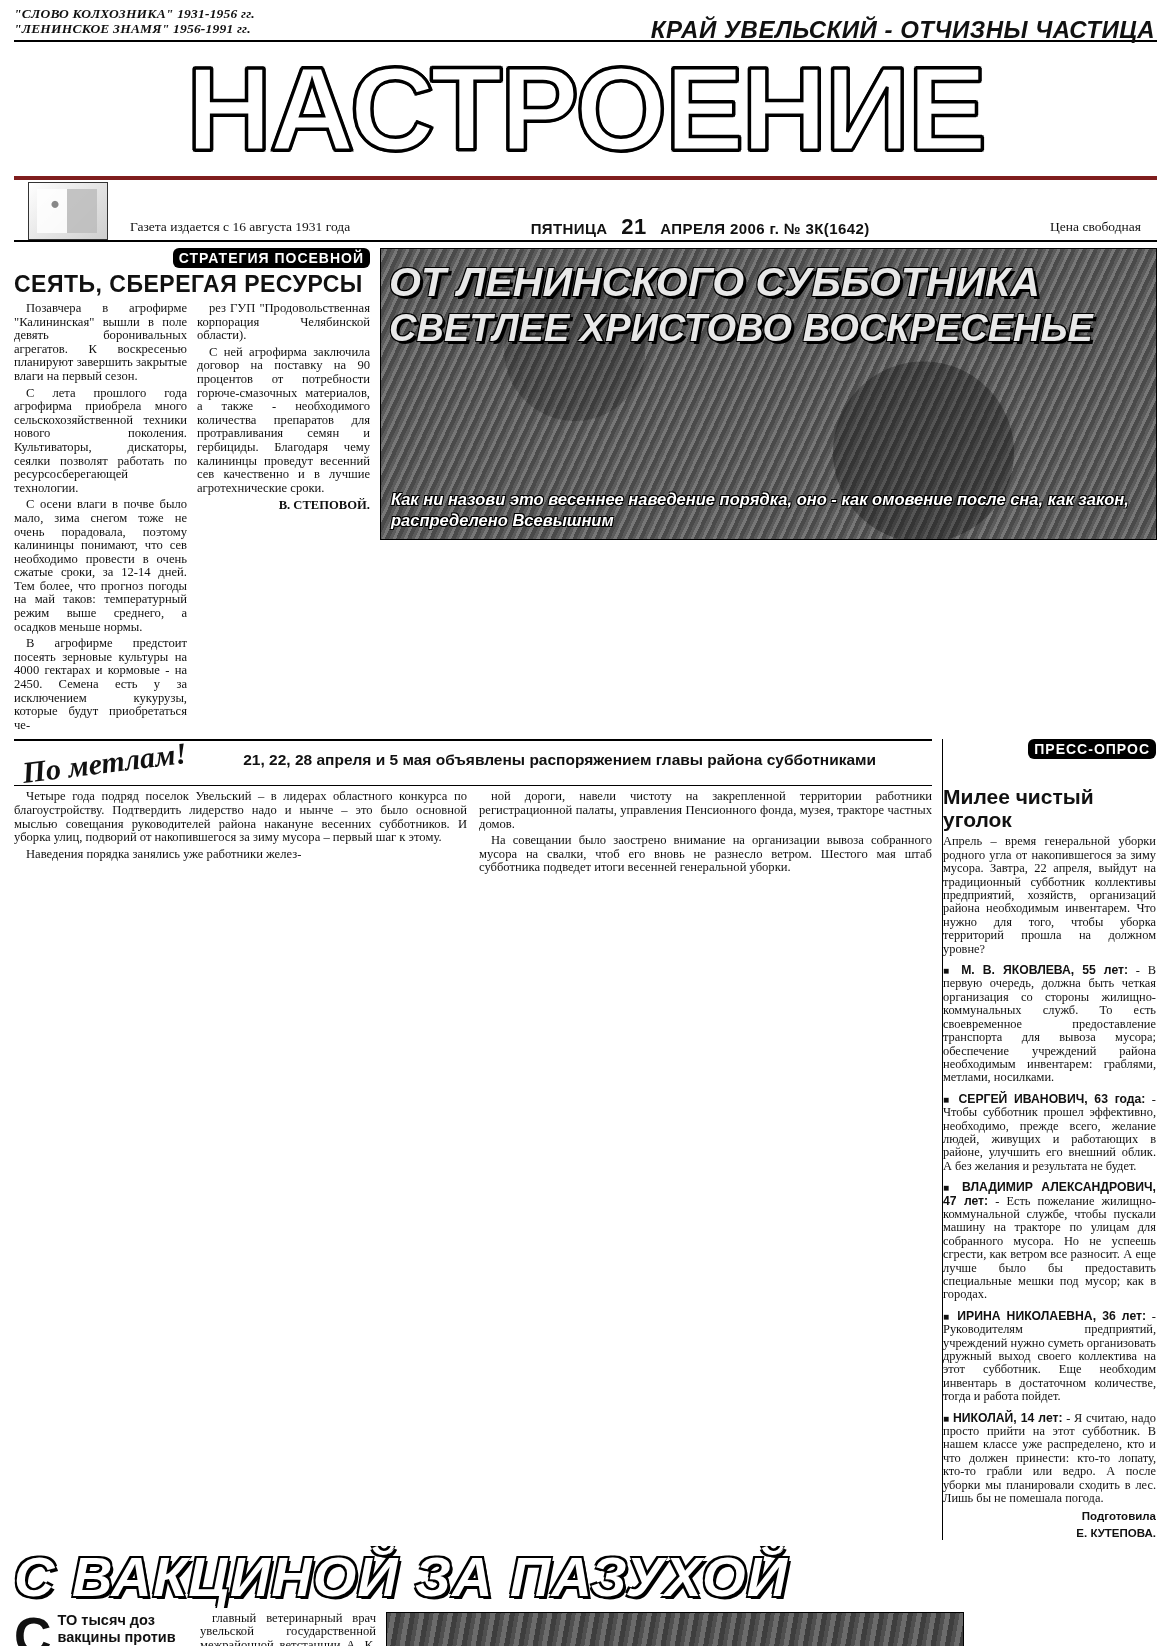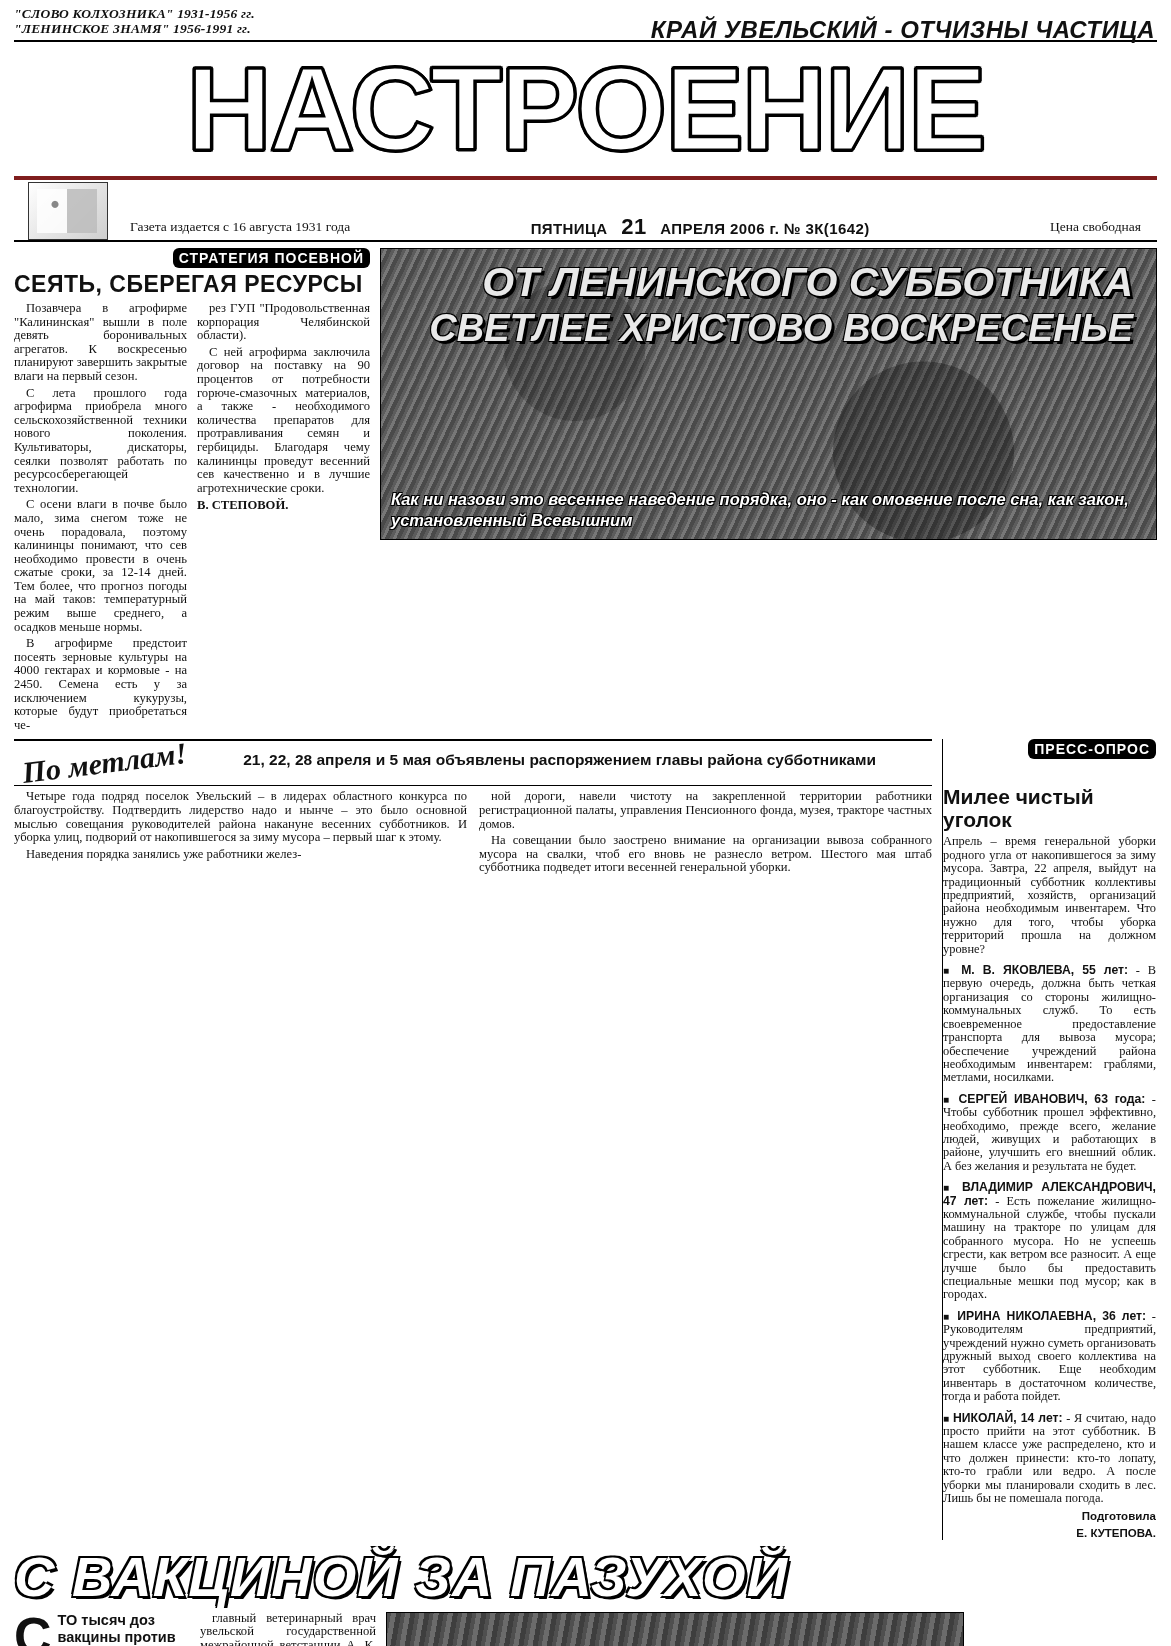--- a/index.html
+++ b/index.html
@@ -27,37 +27,37 @@
   .crest:after{content:"";position:absolute;left:8px;top:6px;width:60px;height:44px;
      background:radial-gradient(circle at 30% 35%, #777 0 3px, transparent 4px),
                 linear-gradient(90deg,#fff 0 50%,#bdbdbd 50% 100%);opacity:.85;}
   .infobar .line{flex:1;display:flex;align-items:center;justify-content:space-between;padding:0 16px 0 22px;font-family:"Liberation Serif",serif;font-size:13.5px;}
   .infobar .date{font-family:"Liberation Sans",sans-serif;font-weight:bold;font-size:15px;letter-spacing:.4px;}
   .infobar .date .big{font-size:22px;}
   .infobar .price{font-size:13.5px;}
   .kicker{background:#000;color:#fff;font-family:"Liberation Sans",sans-serif;font-weight:bold;font-size:14px;letter-spacing:1px;padding:2px 6px;display:inline-block;border-radius:6px;}
   .hl{font-family:"Liberation Sans",sans-serif;font-weight:bold;font-size:23px;letter-spacing:.5px;}
   p{margin:0 0 3px 0;text-align:justify;font-size:12.6px;line-height:13.6px;text-indent:12px;}
-  .sig{text-align:left;font-weight:bold;font-size:12.6px;margin-top:3px;text-indent:0;}
+  .sig{text-align:right;font-weight:bold;font-size:12.6px;margin-top:3px;text-indent:0;}
 
   
   .sec1{display:flex;padding:6px 14px 0 14px;gap:10px;}
   .sec1-left{width:356px;flex:0 0 auto;}
   .sec1-left .cols{display:flex;gap:10px;margin-top:4px;}
   .sec1-left .cols > div{width:173px;}
   .sec1-right{flex:1;position:relative;}
 
   .photo{position:relative;background:
      repeating-linear-gradient(115deg,#5c5c5c 0 3px,#777 3px 6px,#4a4a4a 6px 10px),
      radial-gradient(circle at 25% 35%,#cfcfcf 0 70px,transparent 71px),
      radial-gradient(circle at 70% 70%,#b5b5b5 0 90px,transparent 91px);
      background-blend-mode:multiply;overflow:hidden;border:1px solid #000;}
   .photo-title{position:absolute;left:8px;top:10px;width:96%;}
   .tline{font-family:"Liberation Sans",sans-serif;font-weight:bold;font-style:italic;font-size:41px;line-height:46px;color:#e8e8e8;
-     text-shadow:3px 3px 0 #000,-1px -1px 0 #000,1px -1px 0 #000,-1px 1px 0 #000;letter-spacing:0px;white-space:nowrap;text-align:right;}
+     text-shadow:3px 3px 0 #000,-1px -1px 0 #000,1px -1px 0 #000,-1px 1px 0 #000;letter-spacing:0px;white-space:nowrap;}
   .tsub{position:absolute;left:10px;bottom:8px;width:96%;font-family:"Liberation Sans",sans-serif;font-weight:bold;font-style:italic;font-size:16.5px;line-height:21px;color:#fff;text-shadow:1px 1px 0 #000,-1px -1px 0 #000,1px -1px 0 #000,-1px 1px 0 #000;}
 
   
   .sec2{display:flex;padding:4px 14px 0 14px;gap:10px;}
   .sec2-main{width:918px;flex:0 0 auto;border-top:2px solid #000;padding-top:3px;}
   .broom{font-family:"Liberation Serif",serif;font-style:italic;font-weight:bold;font-size:30px;transform:rotate(-7deg);display:inline-block;margin:2px 0 0 8px;}
   .sec2-head{display:flex;align-items:flex-start;}
   .sec2-headtext{font-family:"Liberation Sans",sans-serif;font-weight:bold;font-size:15.5px;line-height:19px;text-align:center;flex:1;padding-top:6px;}
   .sec2-cols{display:flex;gap:12px;margin-top:5px;border-top:1px solid #000;padding-top:4px;}
   .sec2-cols > div{width:50%;}
@@ -138,21 +138,21 @@
         </div>
       </div>
     </div>
 
     <div class="sec1-right">
       <div class="photo" style="height:290px;">
         <div class="photo-title">
           <div class="tline">ОТ ЛЕНИНСКОГО СУББОТНИКА</div>
           <div class="tline" style="font-size:38px;">СВЕТЛЕЕ ХРИСТОВО ВОСКРЕСЕНЬЕ</div>
         </div>
-        <div class="tsub">Как ни назови это весеннее наведение порядка, оно - как омовение после сна, как закон, установленный Всевышним</div>
+        <div class="tsub">Как ни назови это весеннее наведение порядка, оно - как омовение после сна, как закон, распределено Всевышним</div>
       </div>
     </div>
   </div>
 
   <div class="sec2">
     <div class="sec2-main">
       <div class="sec2-head">
         <div class="broom">По метлам!</div>
         <div class="sec2-headtext">21, 22, 28 апреля и 5 мая объявлены распоряжением главы района субботниками</div>
       </div>

